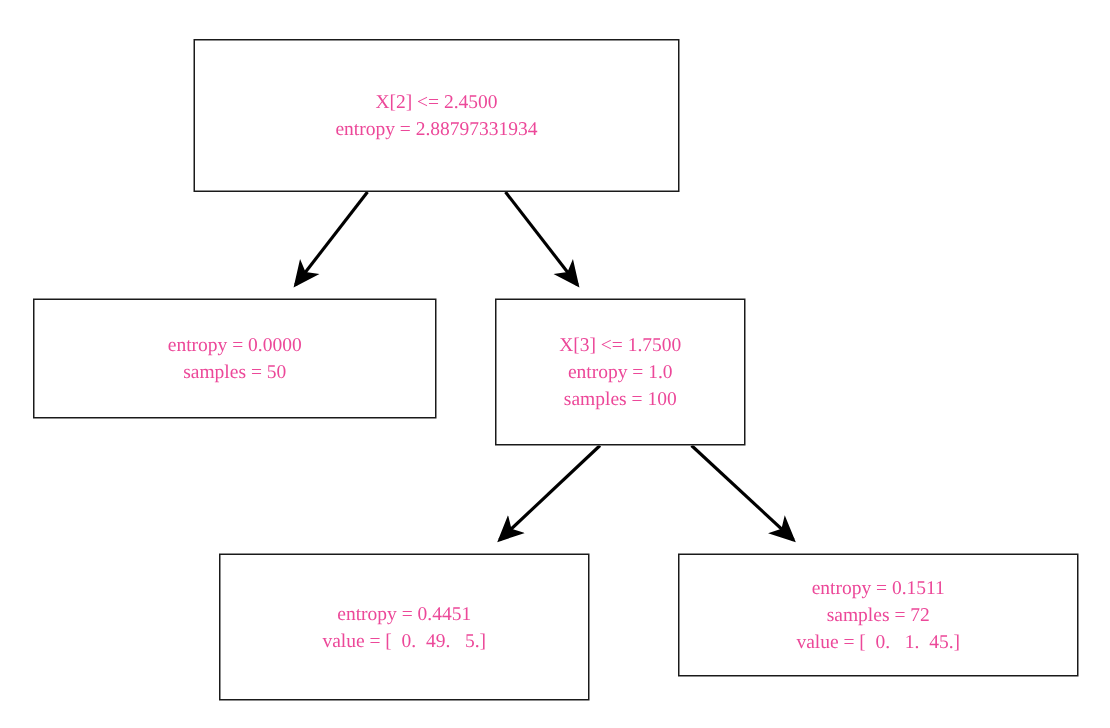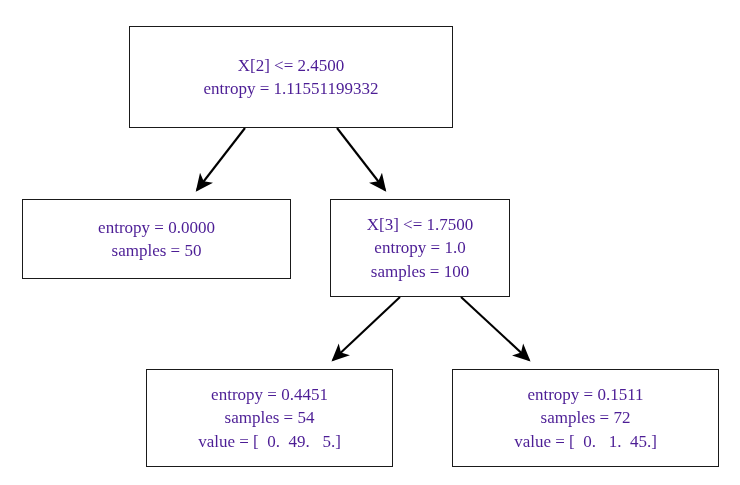--- a/index.html
+++ b/index.html
@@ -26,22 +26,22 @@
   .node {
     position: absolute;
     box-sizing: border-box;
     border: 1.6px solid #1a1a1a;
     background: #ffffff;
     display: flex;
     flex-direction: column;
     align-items: center;
     justify-content: center;
     text-align: center;
-    color: #4c1d95;
-    font-size: 17px;
+    color: #ec4899;
+    font-size: 13px;
     line-height: 1.38;
     white-space: pre;
   }
   .node .line {
     display: block;
   }
   
   #node-root {
     left: 129px;
     top: 26px;
@@ -52,36 +52,36 @@
   #node-left-leaf {
     left: 22px;
     top: 199px;
     width: 269px;
     height: 80px;
   }
   
   #node-right-internal {
     left: 330px;
     top: 199px;
-    width: 180px;
+    width: 167px;
     height: 98px;
   }
   
   #node-bottom-left-leaf {
     left: 146px;
     top: 369px;
     width: 247px;
     height: 98px;
   }
   
   #node-bottom-right-leaf {
     left: 452px;
     top: 369px;
     width: 267px;
-    height: 98px;
+    height: 82px;
   }
 </style>
 </head>
 <body>
 
 <div id="canvas">
 
   <svg id="edges" viewBox="0 0 740 485" width="740" height="485">
     <defs>
       <marker id="arrowhead" markerWidth="9" markerHeight="9" refX="7.4" refY="4.5" orient="auto" markerUnits="strokeWidth">
@@ -93,37 +93,36 @@
 
     <line x1="337" y1="128" x2="385" y2="190" stroke="#000000" stroke-width="2.1" marker-end="url(#arrowhead)"></line>
 
     <line x1="400" y1="297" x2="333" y2="360" stroke="#000000" stroke-width="2.1" marker-end="url(#arrowhead)"></line>
 
     <line x1="461" y1="297" x2="529" y2="360" stroke="#000000" stroke-width="2.1" marker-end="url(#arrowhead)"></line>
   </svg>
 
   <div class="node" id="node-root">
     <span class="line">X[2] &lt;= 2.4500</span>
-    <span class="line">entropy = 1.11551199332</span>
+    <span class="line">entropy = 2.88797331934</span>
   </div>
 
   <div class="node" id="node-left-leaf">
     <span class="line">entropy = 0.0000</span>
     <span class="line">samples = 50</span>
   </div>
 
   <div class="node" id="node-right-internal">
     <span class="line">X[3] &lt;= 1.7500</span>
     <span class="line">entropy = 1.0</span>
     <span class="line">samples = 100</span>
   </div>
 
   <div class="node" id="node-bottom-left-leaf">
     <span class="line">entropy = 0.4451</span>
-    <span class="line">samples = 54</span>
     <span class="line">value = [  0.  49.   5.]</span>
   </div>
 
   <div class="node" id="node-bottom-right-leaf">
     <span class="line">entropy = 0.1511</span>
     <span class="line">samples = 72</span>
     <span class="line">value = [  0.   1.  45.]</span>
   </div>
 
 </div>

